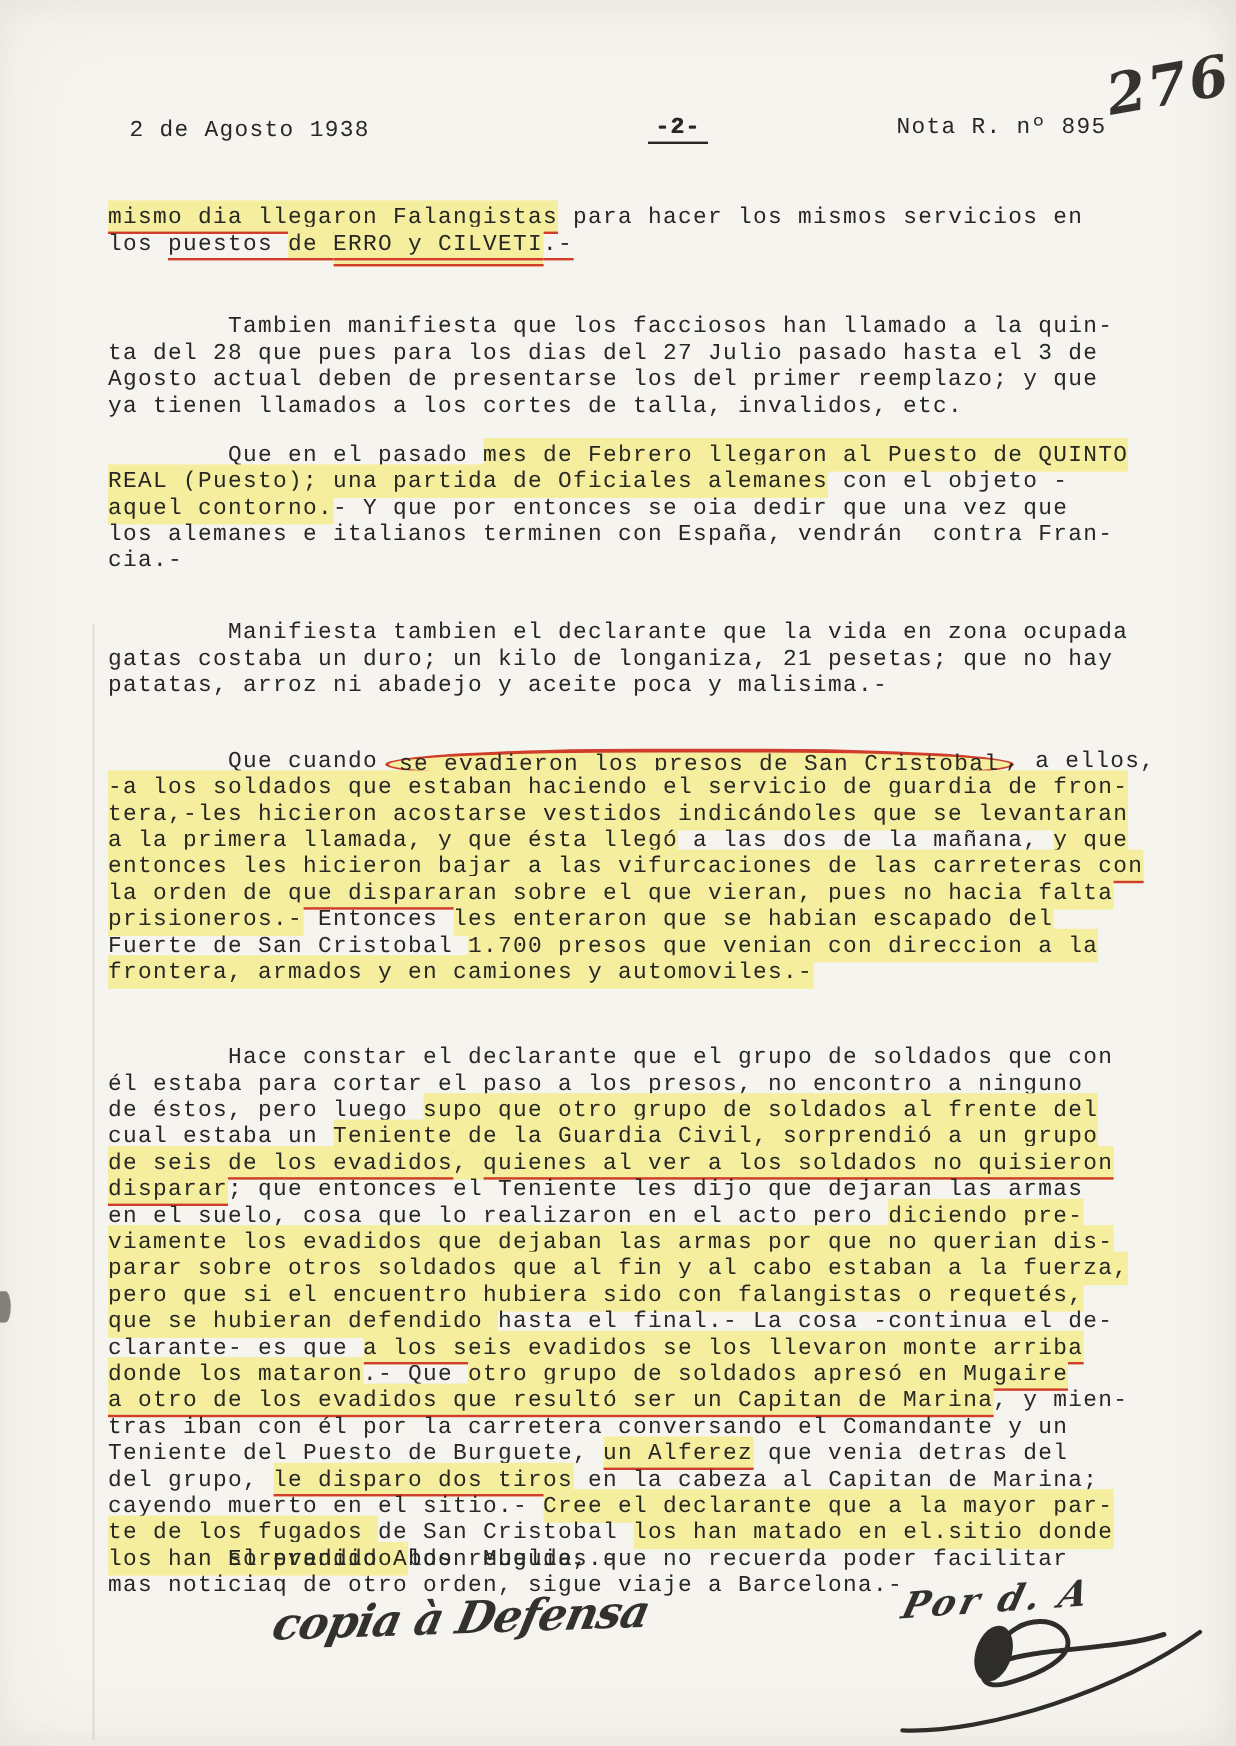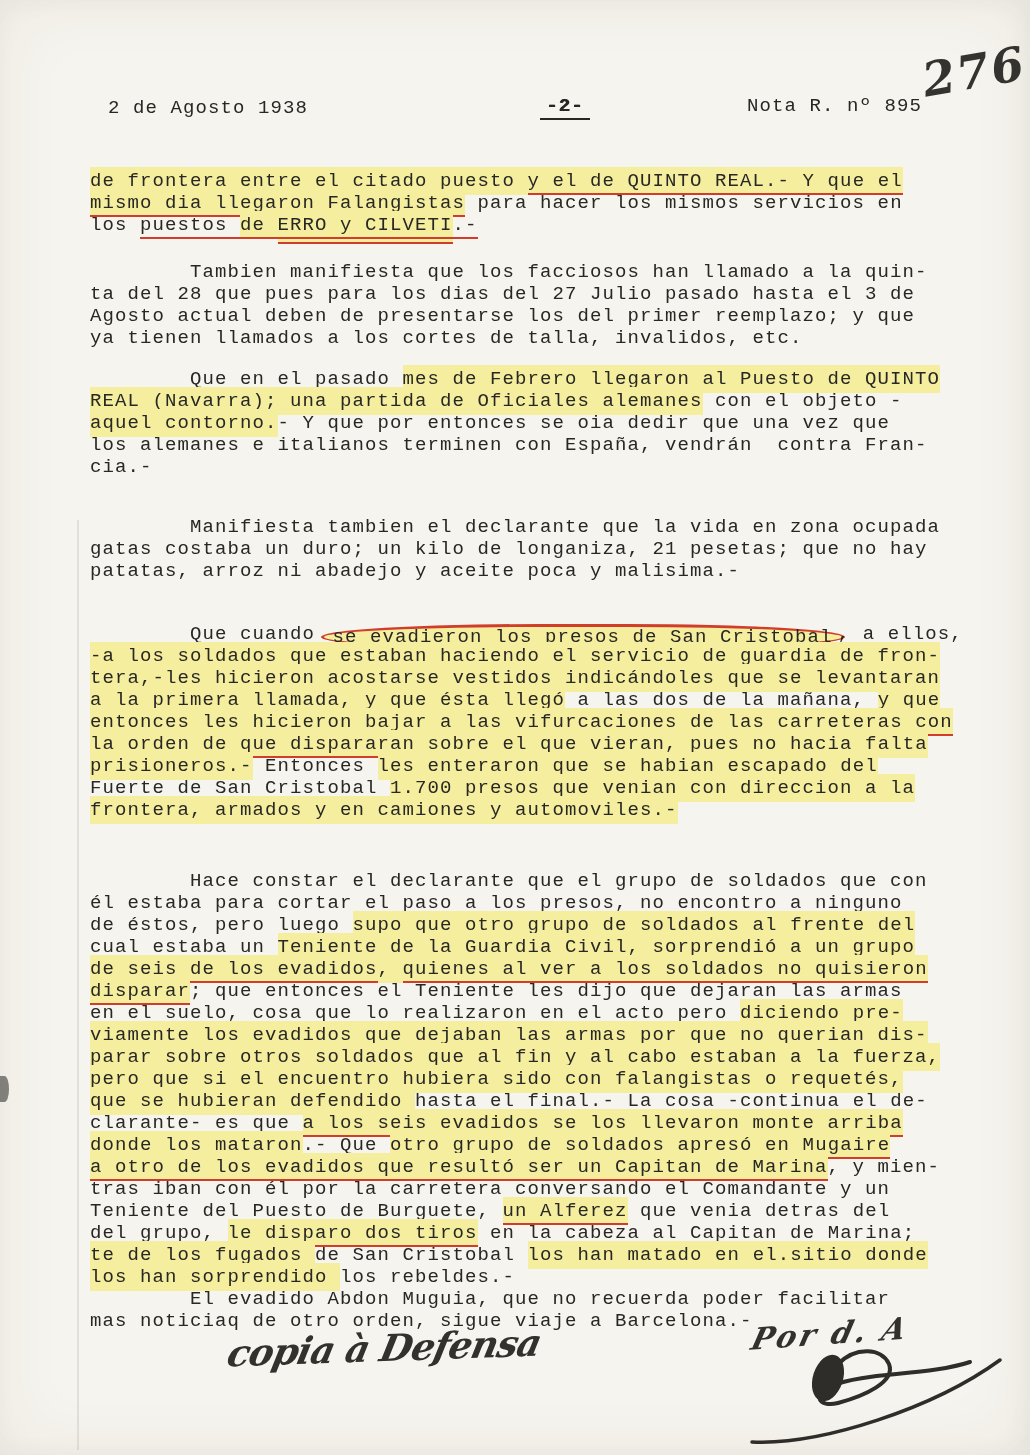--- a/index.html
+++ b/index.html
@@ -56,33 +56,32 @@
   <div class="hdr typed" style="left:108px; top:97px;">2 de Agosto 1938</div>
 
   <span class="hdr typed pagenum" style="left:540px; top:95px;">-2-</span>
 
   <div class="hdr typed" style="left:747px; top:95px;">Nota R. nº 895</div>
 
   <div class="folio">276</div>
 
   <div class="body-text">
       <div class="para" style="top: 170px;">
-        <div class="line"><span class="hl">de frontera entre el citado puesto </span><span class="hl rul">y el de QUINTO REAL.- Y que el</span></div>
         <div class="line"><span class="hl rul">mismo dia llegaron Falangistas</span><span> para hacer los mismos servicios en</span></div>
         <div class="line"><span>los </span><span class="rul">puestos </span><span class="hl rul">de </span><span class="hl rul2">ERRO y CILVETI</span><span class="rul">.-</span></div>
       </div>
       <div class="para" style="top: 261px;">
         <div class="line"><span>        Tambien manifiesta que los facciosos han llamado a la quin-</span></div>
         <div class="line"><span>ta del 28 que pues para los dias del 27 Julio pasado hasta el 3 de</span></div>
         <div class="line"><span>Agosto actual deben de presentarse los del primer reemplazo; y que</span></div>
         <div class="line"><span>ya tienen llamados a los cortes de talla, invalidos, etc.</span></div>
       </div>
       <div class="para" style="top: 368px;">
         <div class="line"><span>        Que en el pasado </span><span class="hl">mes de Febrero llegaron al Puesto de QUINTO</span></div>
-        <div class="line"><span class="hl">REAL (Navarra); una partida de Oficiales alemanes</span><span> con el objeto -</span></div>
+        <div class="line"><span class="hl">REAL (Puesto); una partida de Oficiales alemanes</span><span> con el objeto -</span></div>
         <div class="line"><span class="hl">aquel contorno.</span><span>- Y que por entonces se oia dedir que una vez que</span></div>
         <div class="line"><span>los alemanes e italianos terminen con España, vendrán  contra Fran-</span></div>
         <div class="line"><span>cia.-</span></div>
       </div>
       <div class="para" style="top: 516px;">
         <div class="line"><span>        Manifiesta tambien el declarante que la vida en zona ocupada</span></div>
         <div class="line"><span>gatas costaba un duro; un kilo de longaniza, 21 pesetas; que no hay</span></div>
         <div class="line"><span>patatas, arroz ni abadejo y aceite poca y malisima.-</span></div>
       </div>
       <div class="para" style="top: 623px;">
@@ -107,20 +106,21 @@
         <div class="line"><span class="hl">viamente los evadidos que dejaban las armas por que no querian dis-</span></div>
         <div class="line"><span class="hl">parar sobre otros soldados que al fin y al cabo estaban a la fuerza,</span></div>
         <div class="line"><span class="hl">pero que si el encuentro hubiera sido con falangistas o requetés,</span></div>
         <div class="line"><span class="hl">que se hubieran defendido </span><span>hasta el final.- La cosa -continua el de-</span></div>
         <div class="line"><span>clarante- es que </span><span class="hl rul">a los seis evadidos se los llevaron monte arriba</span></div>
         <div class="line"><span class="hl rul">donde los mataron</span><span>.- Que </span><span class="hl rul">otro grupo de soldados apresó en Mugaire</span></div>
         <div class="line"><span class="hl rul">a otro de los evadidos que resultó ser un Capitan de Marina</span><span>, y mien-</span></div>
         <div class="line"><span>tras iban con él por la carretera conversando el Comandante y un</span></div>
         <div class="line"><span>Teniente del Puesto de Burguete, </span><span class="hl rul">un Alferez</span><span> que venia detras del</span></div>
         <div class="line"><span>del grupo, </span><span class="hl rul">le disparo dos tiros</span><span> en la cabeza al Capitan de Marina;</span></div>
+        <div class="line"><span>cayendo muerto en el sitio.- </span><span class="hl">Cree el declarante que a la mayor par-</span></div>
         <div class="line"><span class="hl">te de los fugados </span><span>de San Cristobal </span><span class="hl">los han matado en el.sitio donde</span></div>
         <div class="line"><span class="hl">los han sorprendido </span><span>los rebeldes.-</span></div>
       </div>
       <div class="para" style="top: 1288px;">
         <div class="line"><span>        El evadido Abdon Muguia, que no recuerda poder facilitar</span></div>
         <div class="line"><span>mas noticiaq de otro orden, sigue viaje a Barcelona.-</span></div>
       </div>
     </div>
 
   <div class="hand hand-left">copia à Defensa</div>

